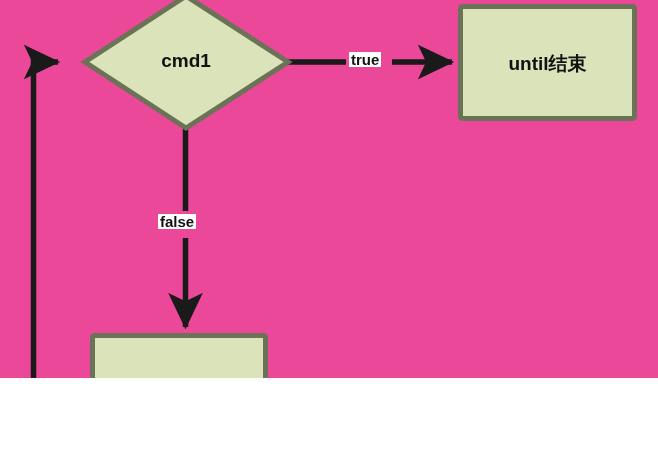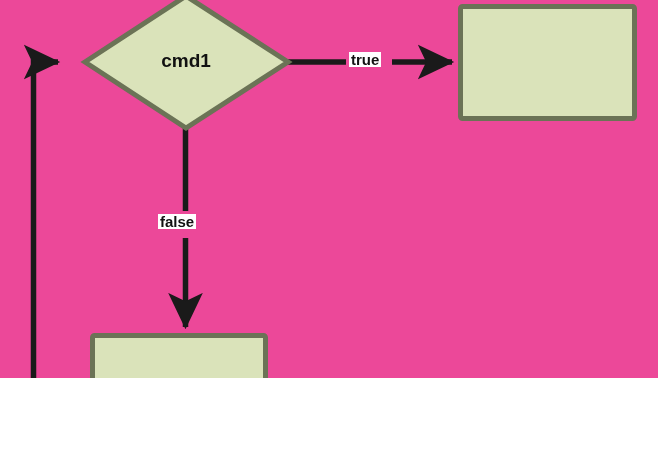--- a/index.html
+++ b/index.html
@@ -102,19 +102,20 @@
     <polygon points="186,-4 288,62 186,128 85,62" fill="#dae3ba" stroke="#6b7356" stroke-width="5" stroke-linejoin="miter"></polygon>
 
     <rect x="460.5" y="6.5" width="174" height="112" rx="2" ry="2" fill="#dae3ba" stroke="#6b7356" stroke-width="5"></rect>
 
     <rect x="92.5" y="335.5" width="173" height="118" rx="2" ry="2" fill="#dae3ba" stroke="#6b7356" stroke-width="5"></rect>
 
   </svg>
 
   <div class="node-label" id="label-cmd1">cmd1</div>
 
+  <div class="node-label" id="label-until">until结束</div>
 
 
   <div class="edge-label" id="label-true">true</div>
 
   <div class="edge-label" id="label-false">false</div>
 
 </div>
 
 </body></html>

